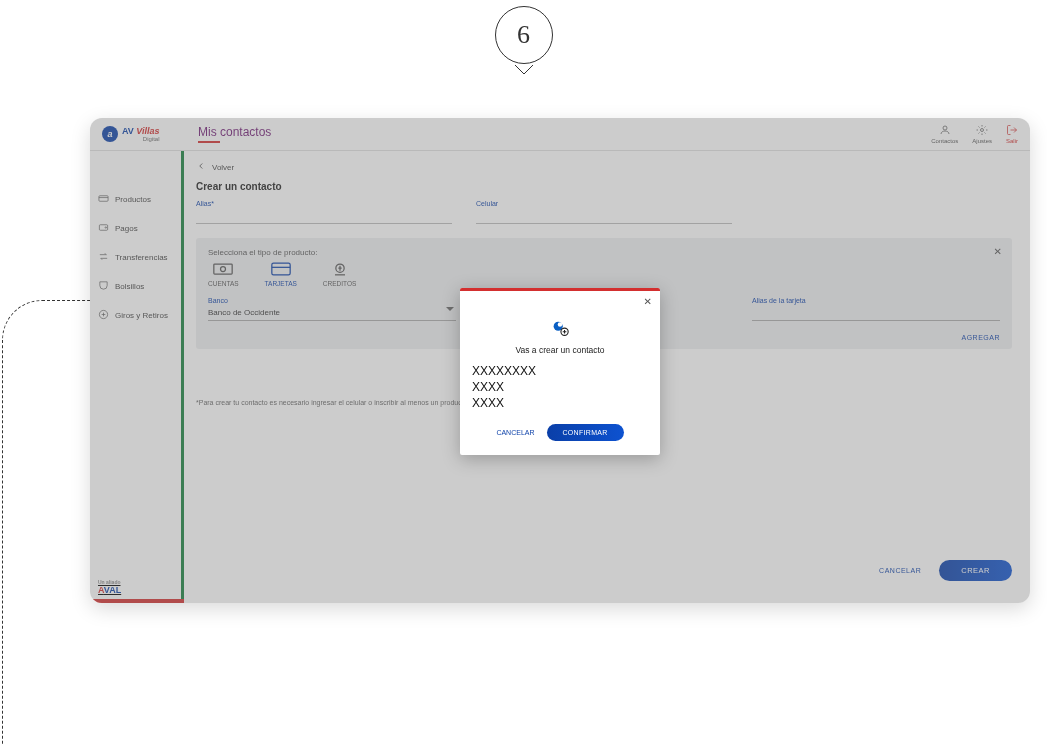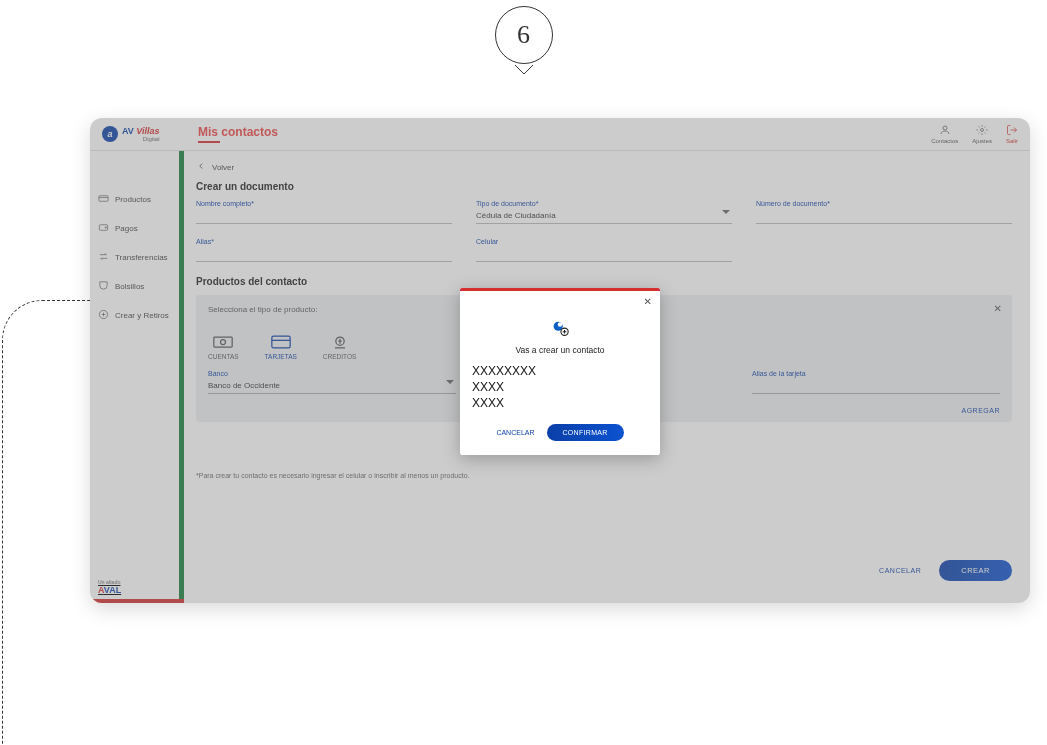--- a/index.html
+++ b/index.html
@@ -86,40 +86,40 @@
   }
   .logo-text { display: flex; flex-direction: column; line-height: 1; }
   .logo-brand { font-size: 9px; font-weight: bold; }
   .logo-av { color: #0a3fa8; }
   .logo-villas { color: #d32f2f; font-style: italic; }
   .logo-sub { font-size: 6px; color: #666; text-align: right; }
   .page-title-wrap {
     display: flex; flex-direction: column; margin-left: 8px;
   }
   .page-title {
-    font-size: 12px; font-weight: bold; color: #ef4444;
+    font-size: 12px; font-weight: normal; color: #701a75;
   }
   .title-underline {
     width: 22px; height: 2px; background: #d32f2f; margin-top: 2px;
   }
   .topbar-right {
     margin-left: auto; display: flex; gap: 14px; align-items: flex-start;
   }
   .topbar-action {
     display: flex; flex-direction: column; align-items: center; gap: 1px;
     font-size: 6px; color: #555;
   }
   .topbar-action svg { width: 12px; height: 12px; stroke: #555; fill: none; stroke-width: 1.5; }
   .topbar-action.exit span { color: #d32f2f; }
   .topbar-action.exit svg { stroke: #d32f2f; }
   .body {
     display: flex; height: calc(100% - 33px);
   }
   .sidebar {
-    width: 94px; border-right: 5px solid #15803d;
+    width: 94px; border-right: 3px solid #15803d;
     padding-top: 34px;
     display: flex; flex-direction: column;
   }
   .sidebar-item {
     display: flex; align-items: center; gap: 6px;
     padding: 8px 8px; font-size: 8px; color: #444;
   }
   .sidebar-item svg { width: 11px; height: 11px; stroke: #555; fill: none; stroke-width: 1.5; }
   .aval-logo {
     margin-top: auto; padding: 8px;
@@ -158,21 +158,21 @@
     content: ''; position: absolute; right: 2px; bottom: 6px;
     border: 4px solid transparent; border-top-color: #666;
   }
   .products-section {
     margin-top: 6px;
     background: #eeeff1;
     border-radius: 3px;
     padding: 10px 12px 28px 12px;
     position: relative;
   }
-  .products-hint { font-size: 8px; color: #555; margin-bottom: 20px; }
+  .products-hint { font-size: 8px; color: #555; margin-bottom: 4px; }
   .product-close {
     position: absolute; top: 8px; right: 10px; font-size: 10px; color: #555;
   }
   .product-types {
     display: flex; gap: 26px; margin-bottom: 10px;
   }
   .product-type {
     display: flex; flex-direction: column; align-items: center; gap: 2px;
     font-size: 6.5px; color: #555;
   }
@@ -330,66 +330,51 @@
         <span><svg viewBox="0 0 24 24">
               <path d="M4 4h16v8a8 8 0 01-16 0V4z"></path>
             </svg></span>
         <span>Bolsillos</span>
       </div>
       <div class="sidebar-item">
         <span><svg viewBox="0 0 24 24">
               <circle cx="12" cy="12" r="9"></circle>
               <path d="M8 12h8M12 8v8"></path>
             </svg></span>
-        <span>Crear y Retiros</span>
+        <span>Giros y Retiros</span>
       </div>
       <div class="aval-logo">
         <span class="aval-sub">Un aliado</span>
         <span class="aval-a">A</span><span class="aval-val">VAL</span>
       </div>
       <div class="red-bar"></div>
     </div>
 
     <div class="main">
       <div class="back-link">
         <span><svg viewBox="0 0 24 24">
               <path d="M15 6l-6 6 6 6"></path>
             </svg></span>
         <span>Volver</span>
       </div>
-      <div class="section-title">Crear un documento</div>
-
-      <div class="form-row">
-        <div class="form-field">
-          <span class="form-label">Nombre completo*</span>
-          <input class="form-input" style="">
-        </div>
-        <div class="form-field form-select">
-          <span class="form-label">Tipo de documento*</span>
-          <div class="form-input">Cédula de Ciudadanía</div>
-        </div>
-        <div class="form-field">
-          <span class="form-label">Número de documento*</span>
-          <input class="form-input" style="">
-        </div>
-      </div>
+      <div class="section-title">Crear un contacto</div>
+
 
       <div class="form-row">
         <div class="form-field">
           <span class="form-label">Alias*</span>
           <input class="form-input" style="">
         </div>
         <div class="form-field">
           <span class="form-label">Celular</span>
           <input class="form-input" style="">
         </div>
         <div class="form-field" style="visibility:hidden"></div>
       </div>
 
-      <div class="section-title">Productos del contacto</div>
 
       <div class="products-section">
         <span class="product-close">✕</span>
         <div class="products-hint">Selecciona el tipo de producto:</div>
         <div class="product-types">
           <div class="product-type">
             <span><svg viewBox="0 0 24 18">
                   <rect x="1" y="3" width="22" height="12" rx="1"></rect>
                   <circle cx="12" cy="9" r="3"></circle>
                 </svg></span>

